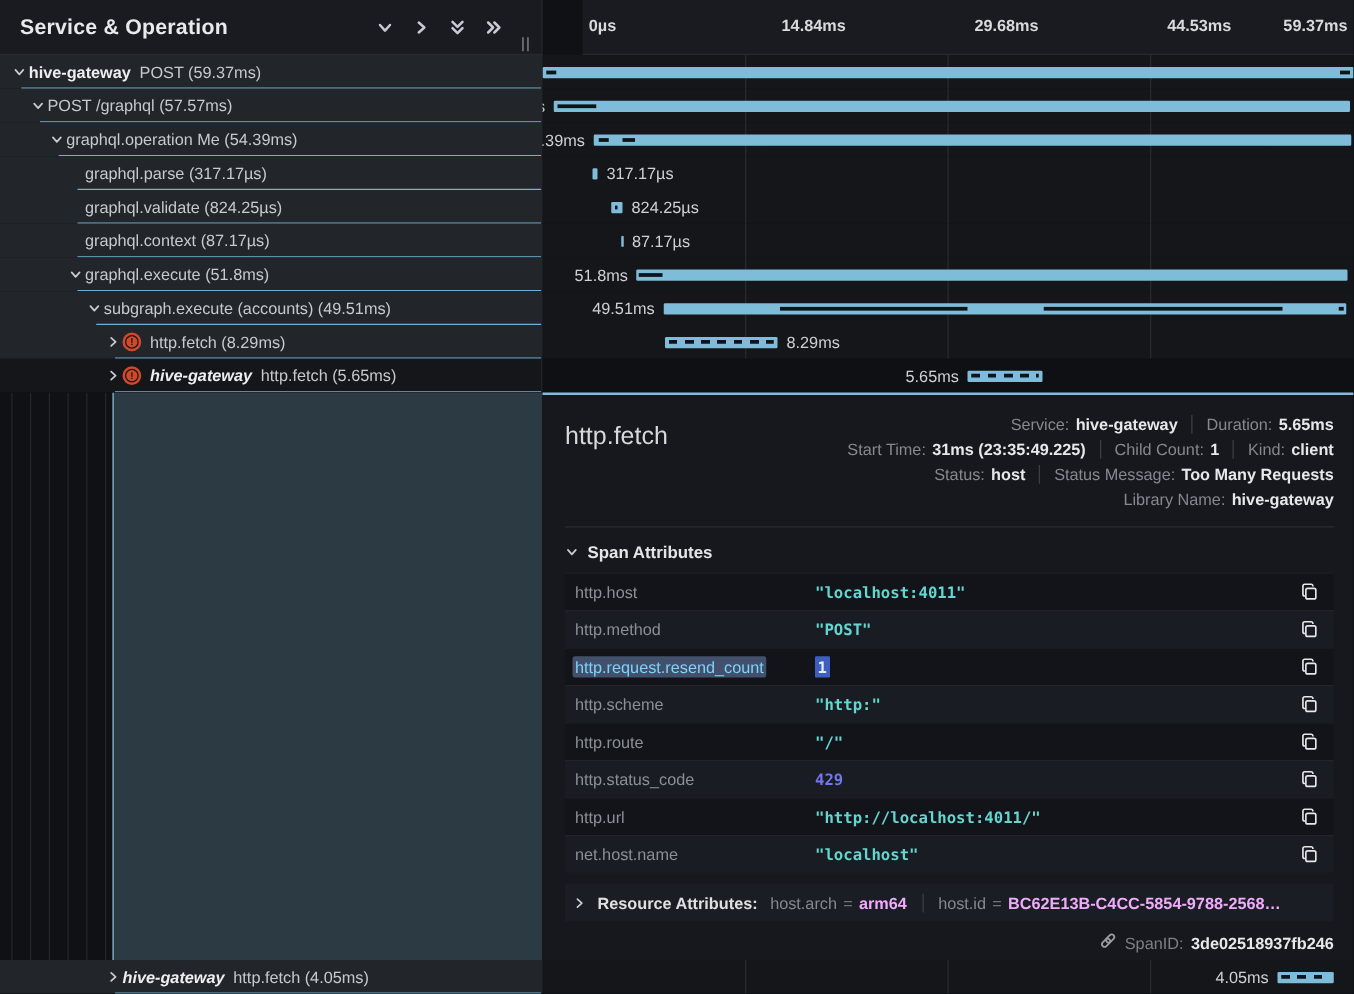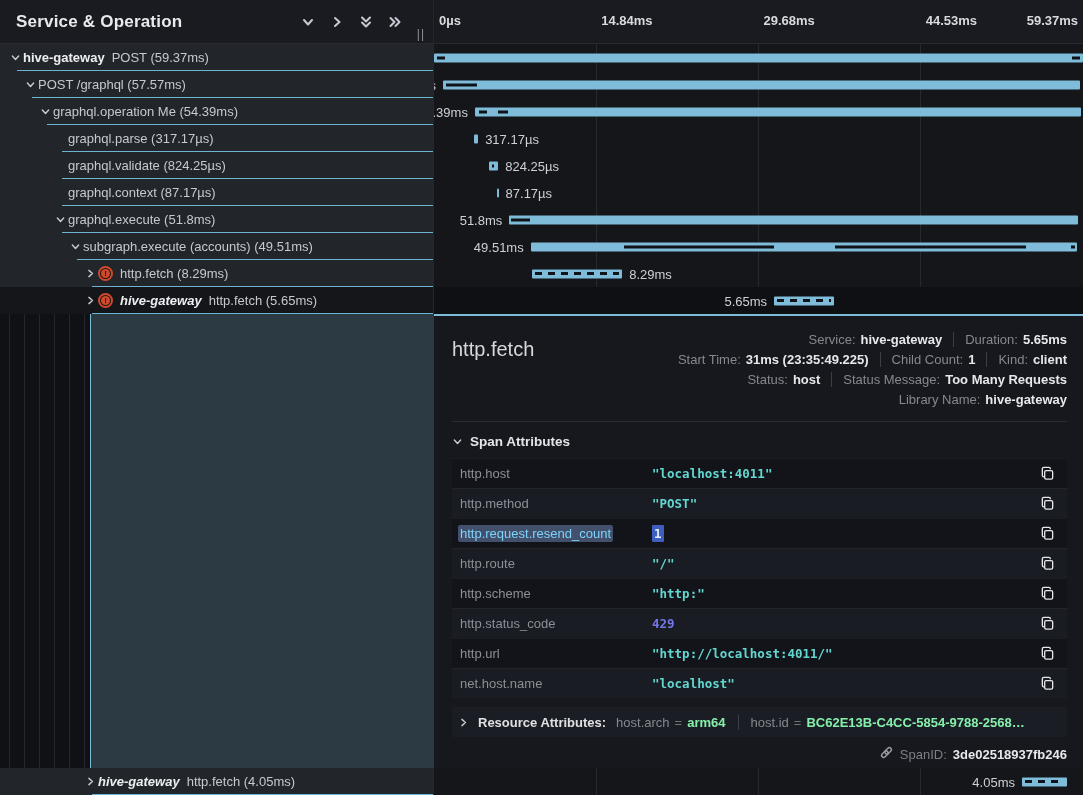--- a/index.html
+++ b/index.html
@@ -9,21 +9,21 @@
 
   
   .row { display:flex; width:100%; }
   .cell-left { width:434px; position:relative; flex:none; border-right:1px solid #24272d; overflow:hidden; }
   .cell-right { flex:1; position:relative; overflow:hidden; background:#14161a; }
   .grid-bg { background-image:linear-gradient(#26292f,#26292f),linear-gradient(#26292f,#26292f),linear-gradient(#26292f,#26292f);
              background-size:1px 100%,1px 100%,1px 100%;
              background-position:25% 0,50% 0,75% 0; background-repeat:no-repeat; }
 
   
-  .hdr-row { height:44px; }
+  .hdr-row { height:44px;gap:32px; }
   .hdr-left { background:#191b20; display:flex; align-items:center; padding:0 8px 0 16px; border-bottom:1px solid #26292e; }
   .hdr-title { font-size:17px; font-weight:bold; color:#e9eaec; letter-spacing:.2px; flex:1; }
   .hdr-icons { display:flex; align-items:center; gap:13px; margin-right:14px; }
   .icon-btn { width:16px; height:16px; display:flex; align-items:center; justify-content:center; cursor:pointer; }
   .icon-btn svg { stroke:#c7c9d5; stroke-width:2; fill:none; stroke-linecap:round; stroke-linejoin:round; }
   .resize-handle { color:#8e9196; font-size:12px; letter-spacing:1px; align-self:flex-end; padding-bottom:2px; cursor:col-resize; }
   .ruler { background:#191b20; border-bottom:1px solid #26292e; position:relative; }
   .tick { position:absolute; top:13px; font-weight:600; color:#d8dadc; font-size:13px; white-space:nowrap; }
 
   
@@ -80,21 +80,21 @@
   .attr-val.number { color:#7277ea; }
   .attr-val .hl-val { background:#3e5fbe; color:#e6ecff; padding:1px 2px; border-radius:1px; }
   .copy-btn { flex:none; width:20px; height:20px; display:flex; align-items:center; justify-content:center; cursor:pointer; }
   .copy-btn svg { stroke:#e7e8ea; stroke-width:1.4; fill:none; stroke-linejoin:round; }
 
   .res-bar { margin-top:9px; background:#1a1d23; height:30px; display:flex; align-items:center; padding:0 10px 0 8px; }
   .res-title { font-weight:bold; color:#dfe0e2; margin:0 10px 0 7px; }
   .res-pair { display:flex; align-items:center; white-space:nowrap; }
   .res-key { color:#85898f; }
   .res-eq { color:#6f7378; margin:0 5px; }
-  .res-val { color:#86efac; font-weight:bold; }
+  .res-val { color:#f0abfc; font-weight:bold; }
   .res-div { width:1px; height:15px; background:#3b3f45; margin:0 12px; }
   .res-bar .chev { margin-left:-4px; }
 
   .spanid-line { display:flex; justify-content:flex-end; align-items:center; gap:6px; margin-top:8px; }
   .spanid-label { color:#7c8086; }
   .spanid-value { color:#e7e8ea; font-weight:bold; }
   .link-icon svg { stroke:#9a9da2; stroke-width:1.5; fill:none; }
 
   .bottom-row { height:27px; }
   .bottom-row .cell-left { background:#22262b; display:flex; align-items:center; }
@@ -384,32 +384,32 @@
             <span class="attr-key"><span class="hl">http.request.resend_count</span></span>
             <span class="attr-val number"><span class="hl-val">1</span></span>
             <span class="copy-btn">
               <svg width="15" height="15" viewBox="0 0 16 16">
                 <rect x="5" y="5" width="8.5" height="9" rx="1.5"></rect>
                 <path d="M11 3.5 V3 a1.5 1.5 0 0 0 -1.5 -1.5 H4 A1.5 1.5 0 0 0 2.5 3 v7 A1.5 1.5 0 0 0 4 11.5 h0.5"></path>
               </svg>
             </span>
           </div>
           <div class="attr-row">
+            <span class="attr-key">http.scheme</span>
+            <span class="attr-val string">"http:"</span>
+            <span class="copy-btn">
+              <svg width="15" height="15" viewBox="0 0 16 16">
+                <rect x="5" y="5" width="8.5" height="9" rx="1.5"></rect>
+                <path d="M11 3.5 V3 a1.5 1.5 0 0 0 -1.5 -1.5 H4 A1.5 1.5 0 0 0 2.5 3 v7 A1.5 1.5 0 0 0 4 11.5 h0.5"></path>
+              </svg>
+            </span>
+          </div>
+          <div class="attr-row">
             <span class="attr-key">http.route</span>
             <span class="attr-val string">"/"</span>
-            <span class="copy-btn">
-              <svg width="15" height="15" viewBox="0 0 16 16">
-                <rect x="5" y="5" width="8.5" height="9" rx="1.5"></rect>
-                <path d="M11 3.5 V3 a1.5 1.5 0 0 0 -1.5 -1.5 H4 A1.5 1.5 0 0 0 2.5 3 v7 A1.5 1.5 0 0 0 4 11.5 h0.5"></path>
-              </svg>
-            </span>
-          </div>
-          <div class="attr-row">
-            <span class="attr-key">http.scheme</span>
-            <span class="attr-val string">"http:"</span>
             <span class="copy-btn">
               <svg width="15" height="15" viewBox="0 0 16 16">
                 <rect x="5" y="5" width="8.5" height="9" rx="1.5"></rect>
                 <path d="M11 3.5 V3 a1.5 1.5 0 0 0 -1.5 -1.5 H4 A1.5 1.5 0 0 0 2.5 3 v7 A1.5 1.5 0 0 0 4 11.5 h0.5"></path>
               </svg>
             </span>
           </div>
           <div class="attr-row">
             <span class="attr-key">http.status_code</span>
             <span class="attr-val number">429</span>

